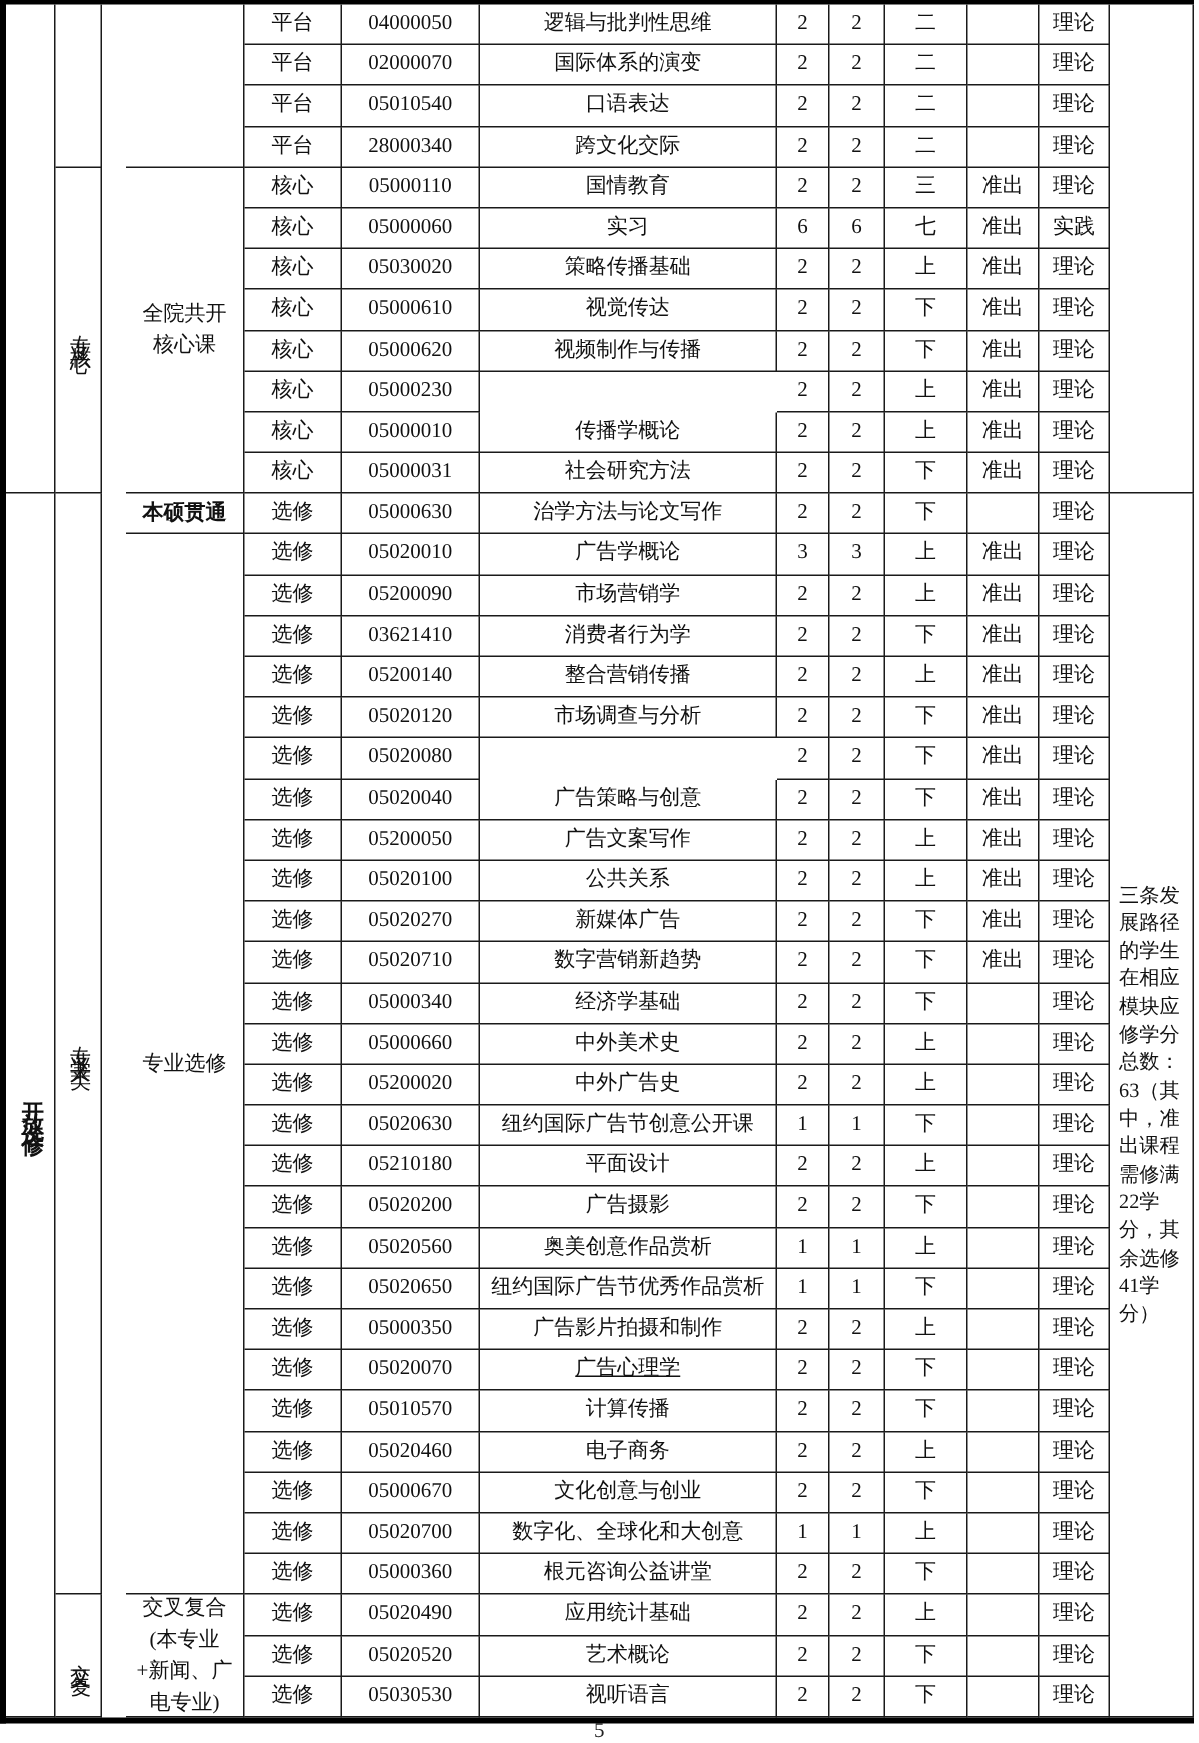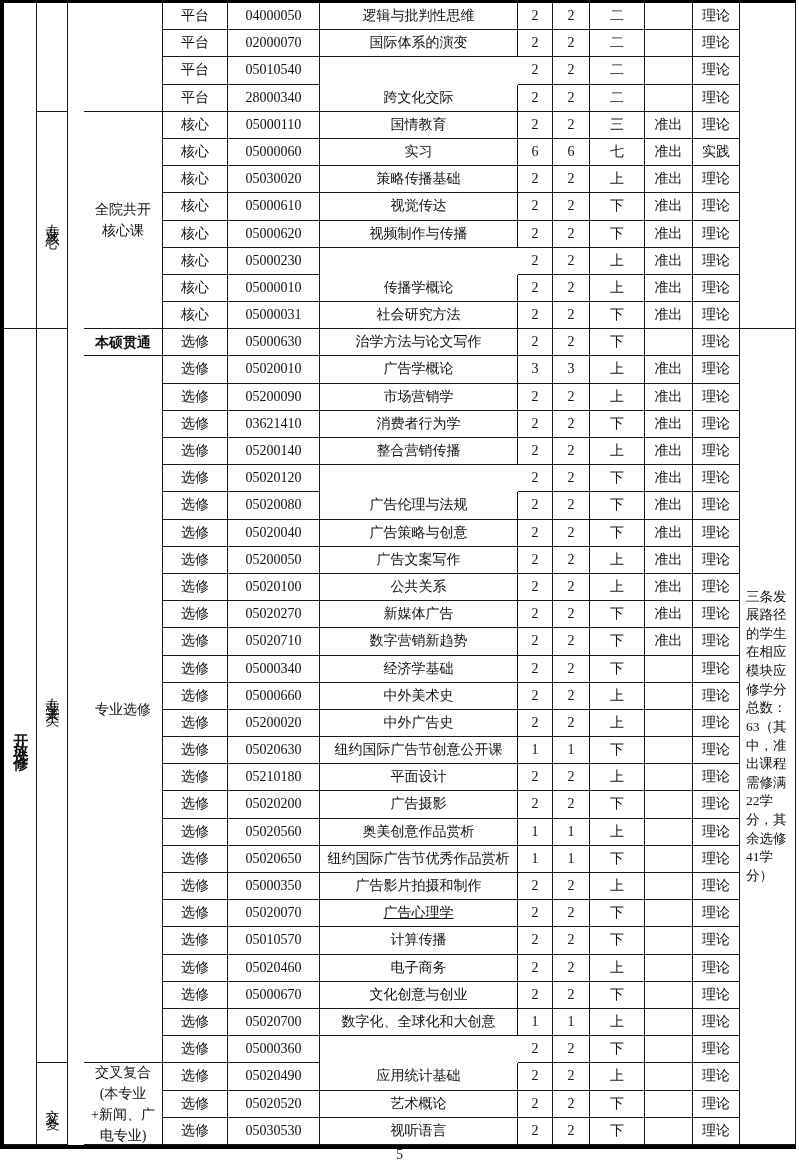--- a/index.html
+++ b/index.html
@@ -69,20 +69,21 @@
       <div class="c" style="grid-area: 2 / 4 / span 1;">平台</div>
       <div class="c" style="grid-area: 2 / 5 / span 1;">02000070</div>
       <div class="c" style="grid-area: 2 / 6 / span 1;">国际体系的演变</div>
       <div class="c" style="grid-area: 2 / 7 / span 1;">2</div>
       <div class="c" style="grid-area: 2 / 8 / span 1;">2</div>
       <div class="c" style="grid-area: 2 / 9 / span 1;">二</div>
       <div class="c" style="grid-area: 2 / 10 / span 1;"></div>
       <div class="c" style="grid-area: 2 / 11 / span 1;">理论</div>
       <div class="c" style="grid-area: 3 / 4 / span 1;">平台</div>
       <div class="c" style="grid-area: 3 / 5 / span 1;">05010540</div>
+      <div class="c" style="grid-area: 3 / 6 / span 1;">口语表达</div>
       <div class="c" style="grid-area: 3 / 7 / span 1;">2</div>
       <div class="c" style="grid-area: 3 / 8 / span 1;">2</div>
       <div class="c" style="grid-area: 3 / 9 / span 1;">二</div>
       <div class="c" style="grid-area: 3 / 10 / span 1;"></div>
       <div class="c" style="grid-area: 3 / 11 / span 1;">理论</div>
       <div class="c" style="grid-area: 4 / 4 / span 1;">平台</div>
       <div class="c" style="grid-area: 4 / 5 / span 1;">28000340</div>
       <div class="c" style="grid-area: 4 / 6 / span 1;">跨文化交际</div>
       <div class="c" style="grid-area: 4 / 7 / span 1;">2</div>
       <div class="c" style="grid-area: 4 / 8 / span 1;">2</div>
@@ -187,28 +188,28 @@
       <div class="c" style="grid-area: 17 / 4 / span 1;">选修</div>
       <div class="c" style="grid-area: 17 / 5 / span 1;">05200140</div>
       <div class="c" style="grid-area: 17 / 6 / span 1;">整合营销传播</div>
       <div class="c" style="grid-area: 17 / 7 / span 1;">2</div>
       <div class="c" style="grid-area: 17 / 8 / span 1;">2</div>
       <div class="c" style="grid-area: 17 / 9 / span 1;">上</div>
       <div class="c" style="grid-area: 17 / 10 / span 1;">准出</div>
       <div class="c" style="grid-area: 17 / 11 / span 1;">理论</div>
       <div class="c" style="grid-area: 18 / 4 / span 1;">选修</div>
       <div class="c" style="grid-area: 18 / 5 / span 1;">05020120</div>
+      <div class="c" style="grid-area: 18 / 6 / span 1;">市场调查与分析</div>
       <div class="c" style="grid-area: 18 / 7 / span 1;">2</div>
       <div class="c" style="grid-area: 18 / 8 / span 1;">2</div>
       <div class="c" style="grid-area: 18 / 9 / span 1;">下</div>
       <div class="c" style="grid-area: 18 / 10 / span 1;">准出</div>
       <div class="c" style="grid-area: 18 / 11 / span 1;">理论</div>
       <div class="c" style="grid-area: 19 / 4 / span 1;">选修</div>
       <div class="c" style="grid-area: 19 / 5 / span 1;">05020080</div>
-      <div class="c" style="grid-area: 19 / 6 / span 1;">广告伦理与法规</div>
       <div class="c" style="grid-area: 19 / 7 / span 1;">2</div>
       <div class="c" style="grid-area: 19 / 8 / span 1;">2</div>
       <div class="c" style="grid-area: 19 / 9 / span 1;">下</div>
       <div class="c" style="grid-area: 19 / 10 / span 1;">准出</div>
       <div class="c" style="grid-area: 19 / 11 / span 1;">理论</div>
       <div class="c" style="grid-area: 20 / 4 / span 1;">选修</div>
       <div class="c" style="grid-area: 20 / 5 / span 1;">05020040</div>
       <div class="c" style="grid-area: 20 / 6 / span 1;">广告策略与创意</div>
       <div class="c" style="grid-area: 20 / 7 / span 1;">2</div>
       <div class="c" style="grid-area: 20 / 8 / span 1;">2</div>
@@ -354,20 +355,21 @@
       <div class="c" style="grid-area: 38 / 4 / span 1;">选修</div>
       <div class="c" style="grid-area: 38 / 5 / span 1;">05020700</div>
       <div class="c" style="grid-area: 38 / 6 / span 1;">数字化、全球化和大创意</div>
       <div class="c" style="grid-area: 38 / 7 / span 1;">1</div>
       <div class="c" style="grid-area: 38 / 8 / span 1;">1</div>
       <div class="c" style="grid-area: 38 / 9 / span 1;">上</div>
       <div class="c" style="grid-area: 38 / 10 / span 1;"></div>
       <div class="c" style="grid-area: 38 / 11 / span 1;">理论</div>
       <div class="c" style="grid-area: 39 / 4 / span 1;">选修</div>
       <div class="c" style="grid-area: 39 / 5 / span 1;">05000360</div>
+      <div class="c" style="grid-area: 39 / 6 / span 1;">根元咨询公益讲堂</div>
       <div class="c" style="grid-area: 39 / 7 / span 1;">2</div>
       <div class="c" style="grid-area: 39 / 8 / span 1;">2</div>
       <div class="c" style="grid-area: 39 / 9 / span 1;">下</div>
       <div class="c" style="grid-area: 39 / 10 / span 1;"></div>
       <div class="c" style="grid-area: 39 / 11 / span 1;">理论</div>
       <div class="c" style="grid-area: 40 / 4 / span 1;">选修</div>
       <div class="c" style="grid-area: 40 / 5 / span 1;">05020490</div>
       <div class="c" style="grid-area: 40 / 6 / span 1;">应用统计基础</div>
       <div class="c" style="grid-area: 40 / 7 / span 1;">2</div>
       <div class="c" style="grid-area: 40 / 8 / span 1;">2</div>

